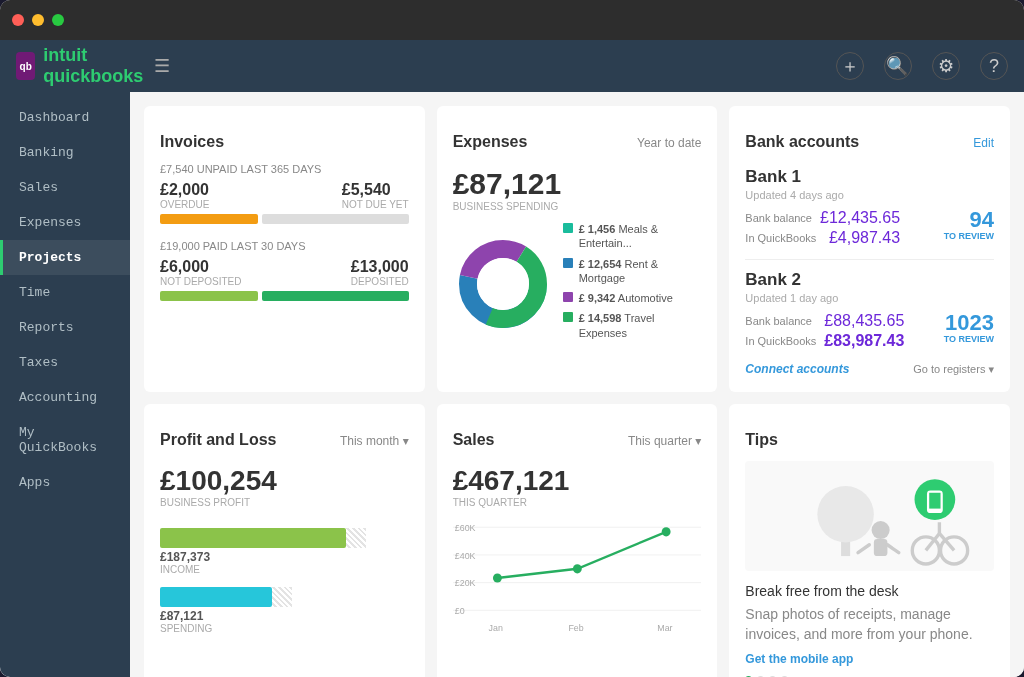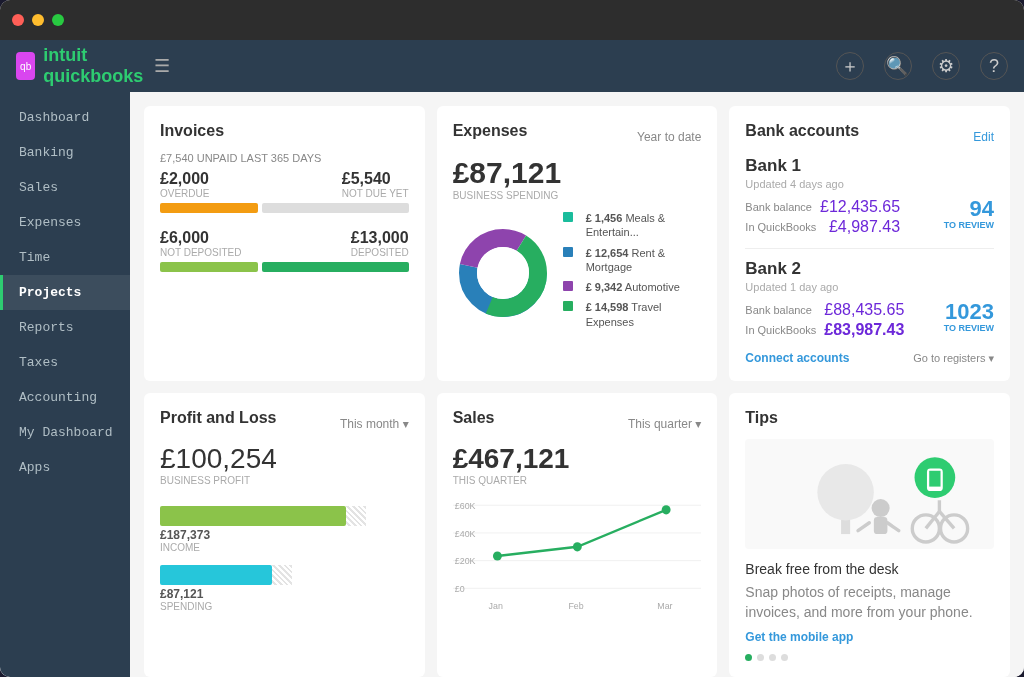--- a/index.html
+++ b/index.html
@@ -14,21 +14,21 @@
     .tb-red { background: #ff5f57; }
     .tb-yellow { background: #ffbd2e; }
     .tb-green { background: #28ca41; }
 
     
     .app { display: flex; flex-direction: column; flex: 1; overflow: hidden; }
 
     
     .header { background: #2c3e50; height: 52px; display: flex; align-items: center; padding: 0 16px; flex-shrink: 0; }
     .logo-area { display: flex; align-items: center; gap: 8px; width: 130px; }
-    .logo-icon { background: #d946ef; border-radius: 4px; width: 28px; height: 28px; display: flex; align-items: center; justify-content: center; font-size: 10px; color: white; font-weight: normal; }
+    .logo-icon { background: #701a75; border-radius: 4px; width: 28px; height: 28px; display: flex; align-items: center; justify-content: center; font-size: 10px; color: white; font-weight: bold; }
     .logo-text { color: white; font-size: 18px; font-weight: 600; }
     .logo-text span { color: #2ecc71; }
     .hamburger { color: #aaa; font-size: 18px; margin-left: 8px; cursor: pointer; }
     .header-right { margin-left: auto; display: flex; gap: 20px; align-items: center; }
     .header-icon { color: #ccc; font-size: 18px; cursor: pointer; width: 28px; height: 28px; border: 1px solid #555; border-radius: 50%; display: flex; align-items: center; justify-content: center; }
 
     
     .main { display: flex; flex: 1; overflow: hidden; background: #f5f5f5; }
 
     
@@ -37,21 +37,21 @@
     .sidebar-item.active { color: white; background: rgba(255,255,255,0.08); border-left: 3px solid #2ecc71; font-weight: 600; }
 
     
     .content { flex: 1; padding: 14px; overflow-y: auto; display: grid; grid-template-columns: 1fr 1fr 1fr; grid-template-rows: auto auto; gap: 12px; }
 
     
     .card { background: white; border-radius: 6px; padding: 16px; }
 
     
     .card-invoices { grid-column: 1; grid-row: 1; }
-    .card-title { font-size: 16px; font-weight: 600; color: #333; margin-bottom: 12px; }
+    .card-title { font-size: 16px; font-weight: 600; color: #333; margin-bottom: 12px; margin-top: 11px; }
     .inv-unpaid { font-size: 11px; color: #888; margin-bottom: 6px; }
     .inv-row { display: flex; justify-content: space-between; margin-bottom: 4px; align-items: flex-end; }
     .inv-amount { font-size: 16px; font-weight: 600; color: #333; }
     .inv-label { font-size: 10px; color: #aaa; text-transform: uppercase; }
     .bar-container { display: flex; gap: 4px; margin-bottom: 16px; height: 10px; }
     .bar-orange { background: #f39c12; flex: 2; border-radius: 2px; }
     .bar-gray { background: #ddd; flex: 3; border-radius: 2px; }
     .bar-green-light { background: #8bc34a; flex: 2; border-radius: 2px; }
     .bar-green-dark { background: #27ae60; flex: 3; border-radius: 2px; }
     .paid-section { margin-top: 12px; }
@@ -59,44 +59,44 @@
     
     .card-expenses { grid-column: 2; grid-row: 1; }
     .card-header-row { display: flex; justify-content: space-between; align-items: center; margin-bottom: 4px; }
     .dropdown-label { font-size: 12px; color: #888; cursor: pointer; }
     .big-amount { font-size: 30px; font-weight: 700; color: #333; }
     .sub-label { font-size: 10px; color: #aaa; text-transform: uppercase; margin-bottom: 10px; }
     .expenses-body { display: flex; gap: 10px; align-items: center; }
     .donut-container { width: 100px; height: 100px; position: relative; flex-shrink: 0; }
     .donut-container svg { width: 100px; height: 100px; }
     .legend { flex: 1; font-size: 11px; }
-    .legend-item { display: flex; align-items: flex-start; gap: 13px; margin-bottom: 6px; }
+    .legend-item { display: flex; align-items: flex-start; gap: 6px; margin-bottom: 6px; }
     .legend-dot { width: 10px; height: 10px; border-radius: 1px; flex-shrink: 0; margin-top: 1px; }
     .legend-text { color: #555; line-height: 1.3; }
     .legend-amount { font-weight: 600; }
 
     
     .card-bank { grid-column: 3; grid-row: 1; }
     .card-header-row .edit-link { font-size: 12px; color: #3498db; cursor: pointer; }
     .bank-name { font-size: 17px; font-weight: 600; color: #333; margin-bottom: 2px; }
     .bank-updated { font-size: 11px; color: #aaa; margin-bottom: 8px; }
     .bank-row { display: flex; justify-content: space-between; align-items: center; margin-bottom: 2px; }
     .bank-label { font-size: 11px; color: #888; }
     .bank-value { font-size: 16px; color: #6d28d9; }
     .review-badge { font-size: 22px; font-weight: 700; color: #3498db; line-height: 1; }
     .review-text { font-size: 9px; font-weight: 700; color: #3498db; text-transform: uppercase; text-align: right; }
     .bank-divider { border: none; border-top: 1px solid #eee; margin: 10px 0; }
     .bank-footer { display: flex; justify-content: space-between; align-items: center; margin-top: 10px; }
-    .connect-link { font-size: 12px; color: #3498db; cursor: pointer; font-weight: 600; }
+    .connect-link { font-size: 12px; color: #3498db; cursor: pointer; font-weight: 600; font-style: italic; }
     .registers-link { font-size: 11px; color: #888; cursor: pointer; }
     .bank-right { text-align: right; }
 
     
     .card-pl { grid-column: 1; grid-row: 2; }
-    .pl-big { font-size: 28px; font-weight: 400; color: #333; }
+    .pl-big { font-size: 28px; font-weight: 700; color: #333; }
     .pl-bars { margin-top: 20px; }
     .pl-bar-row { margin-bottom: 12px; }
     .pl-bar-bg { height: 20px; border-radius: 2px; position: relative; display: flex; align-items: center; }
     .pl-bar-income { background: #8bc34a; width: 75%; }
     .pl-bar-spending { background: #26c6da; width: 45%; }
     .pl-bar-hatch { position: absolute; right: -20px; width: 20px; height: 100%; background: repeating-linear-gradient(45deg, transparent, transparent 2px, rgba(200,200,200,0.5) 2px, rgba(200,200,200,0.5) 4px); }
     .pl-amount { font-size: 12px; font-weight: 600; color: #555; margin-top: 2px; }
     .pl-alabel { font-size: 10px; color: #aaa; text-transform: uppercase; }
 
     
@@ -144,26 +144,26 @@
       </div>
     </div>
 
     <div class="main">
 
       <div class="sidebar">
         <div class="sidebar-item">Dashboard</div>
         <div class="sidebar-item">Banking</div>
         <div class="sidebar-item">Sales</div>
         <div class="sidebar-item">Expenses</div>
+        <div class="sidebar-item active">Projects</div>
         <div class="sidebar-item">Time</div>
-        <div class="sidebar-item active">Projects</div>
         <div class="sidebar-item">Reports</div>
         <div class="sidebar-item">Taxes</div>
         <div class="sidebar-item">Accounting</div>
-        <div class="sidebar-item">My Dashboard</div>
+        <div class="sidebar-item">My QuickBooks</div>
         <div class="sidebar-item">Apps</div>
       </div>
 
       <div class="content">
 
         <div class="card card-invoices">
           <div class="card-title">Invoices</div>
           <div class="inv-unpaid">£7,540 UNPAID LAST 365 DAYS</div>
           <div class="inv-row">
             <div>
@@ -173,20 +173,21 @@
             <div>
               <div class="inv-amount">£5,540</div>
               <div class="inv-label">NOT DUE YET</div>
             </div>
           </div>
           <div class="bar-container">
             <div class="bar-orange"></div>
             <div class="bar-gray"></div>
           </div>
           <div class="paid-section">
+            <div class="inv-unpaid">£19,000 PAID LAST 30 DAYS</div>
             <div class="inv-row">
               <div>
                 <div class="inv-amount">£6,000</div>
                 <div class="inv-label">NOT DEPOSITED</div>
               </div>
               <div>
                 <div class="inv-amount">£13,000</div>
                 <div class="inv-label">DEPOSITED</div>
               </div>
             </div>

